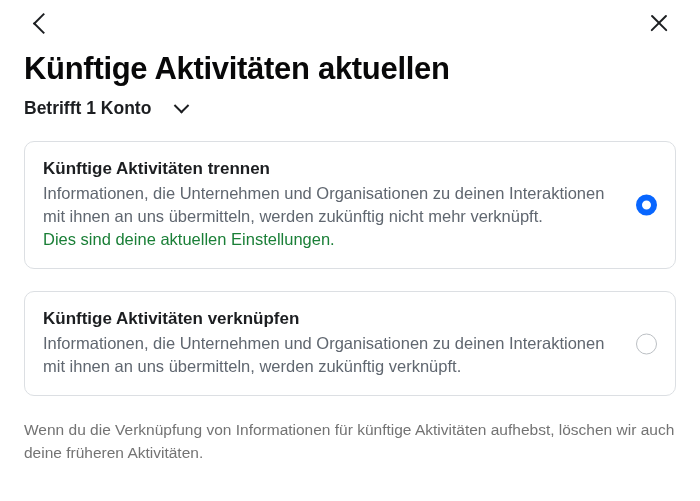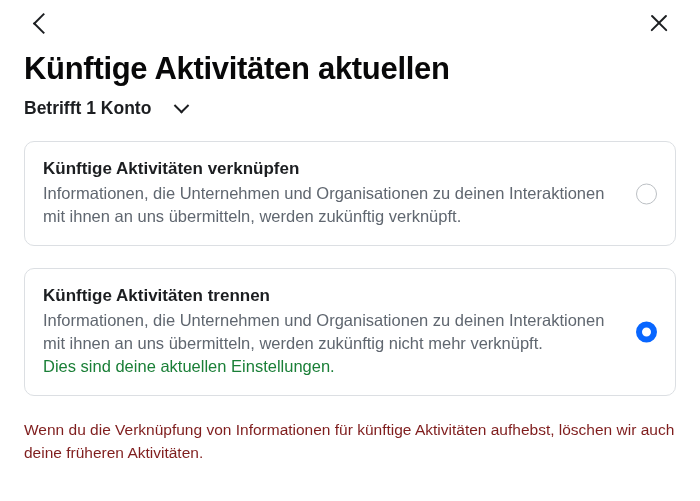--- a/index.html
+++ b/index.html
@@ -146,21 +146,21 @@
     border: 1.6px solid #bcc0c4;
     box-sizing: border-box;
     background: #fff;
   }
   .radio.selected {
     border: 6px solid #0866ff;
     background: #fff;
   }
   .footnote {
     font-size: 15.5px;
-    color: #7f1d1d;
+    color: #737373;
     line-height: 23px;
     margin-top: 4px;
   }
 </style>
 </head>
 <body>
 
 <div class="screen">
 
   <div class="topbar">
@@ -173,31 +173,31 @@
   </div>
 
   <h1 class="page-title">Künftige Aktivitäten aktuellen</h1>
 
   <div class="account-row">
     <span class="account-label">Betrifft 1 Konto</span>
     <span class="chev-down"></span>
   </div>
 
   <div class="options">
-
-    <div class="option-card">
-      <div class="option-title">Künftige Aktivitäten verknüpfen</div>
-      <div class="option-desc">Informationen, die Unternehmen und Organisationen zu deinen Interaktionen mit ihnen an uns übermitteln, werden zukünftig verknüpft.</div>
-      <div class="radio"></div>
-    </div>
 
     <div class="option-card">
       <div class="option-title">Künftige Aktivitäten trennen</div>
       <div class="option-desc">Informationen, die Unternehmen und Organisationen zu deinen Interaktionen mit ihnen an uns übermitteln, werden zukünftig nicht mehr verknüpft.</div>
       <div class="option-status">Dies sind deine aktuellen Einstellungen.</div>
       <div class="radio selected"></div>
     </div>
 
+    <div class="option-card">
+      <div class="option-title">Künftige Aktivitäten verknüpfen</div>
+      <div class="option-desc">Informationen, die Unternehmen und Organisationen zu deinen Interaktionen mit ihnen an uns übermitteln, werden zukünftig verknüpft.</div>
+      <div class="radio"></div>
+    </div>
+
   </div>
 
   <div class="footnote">Wenn du die Verknüpfung von Informationen für künftige Aktivitäten aufhebst, löschen wir auch deine früheren Aktivitäten.</div>
 
 </div>
 
 </body></html>

